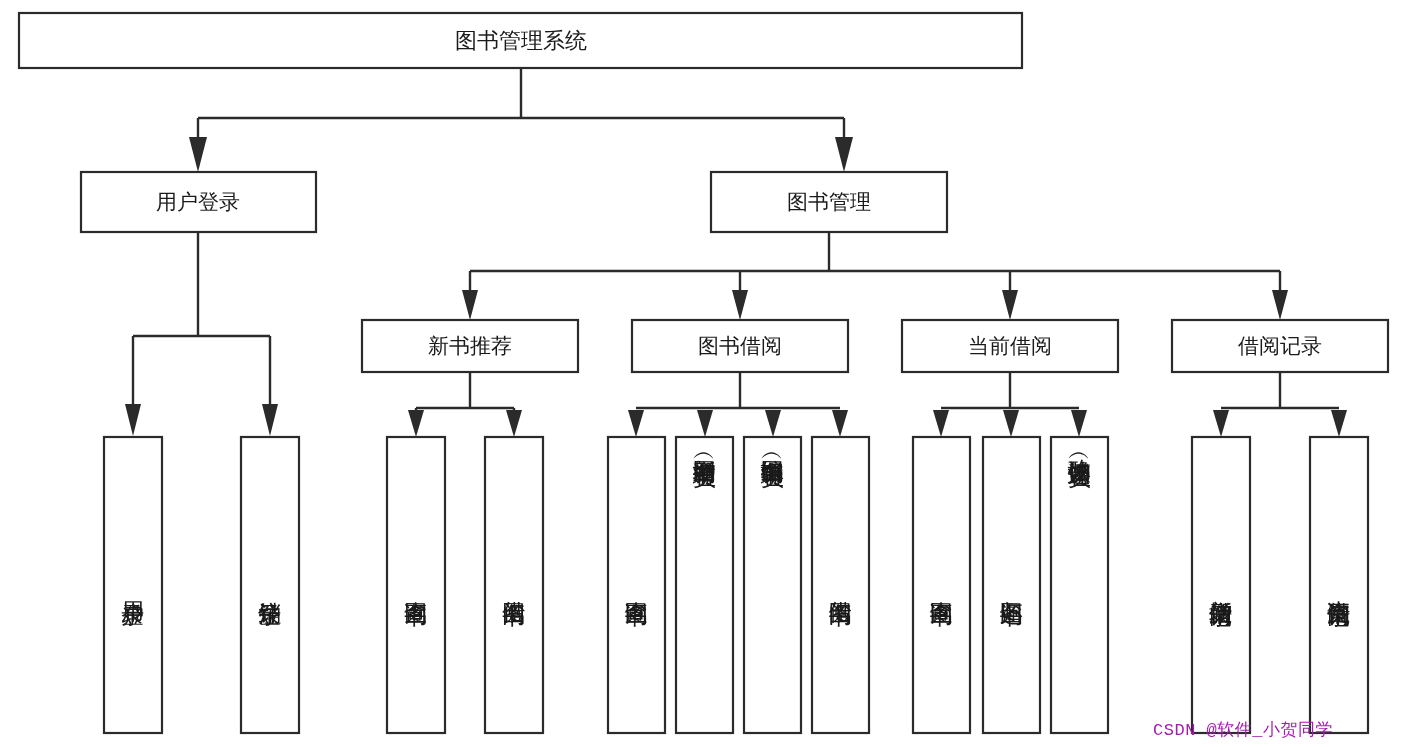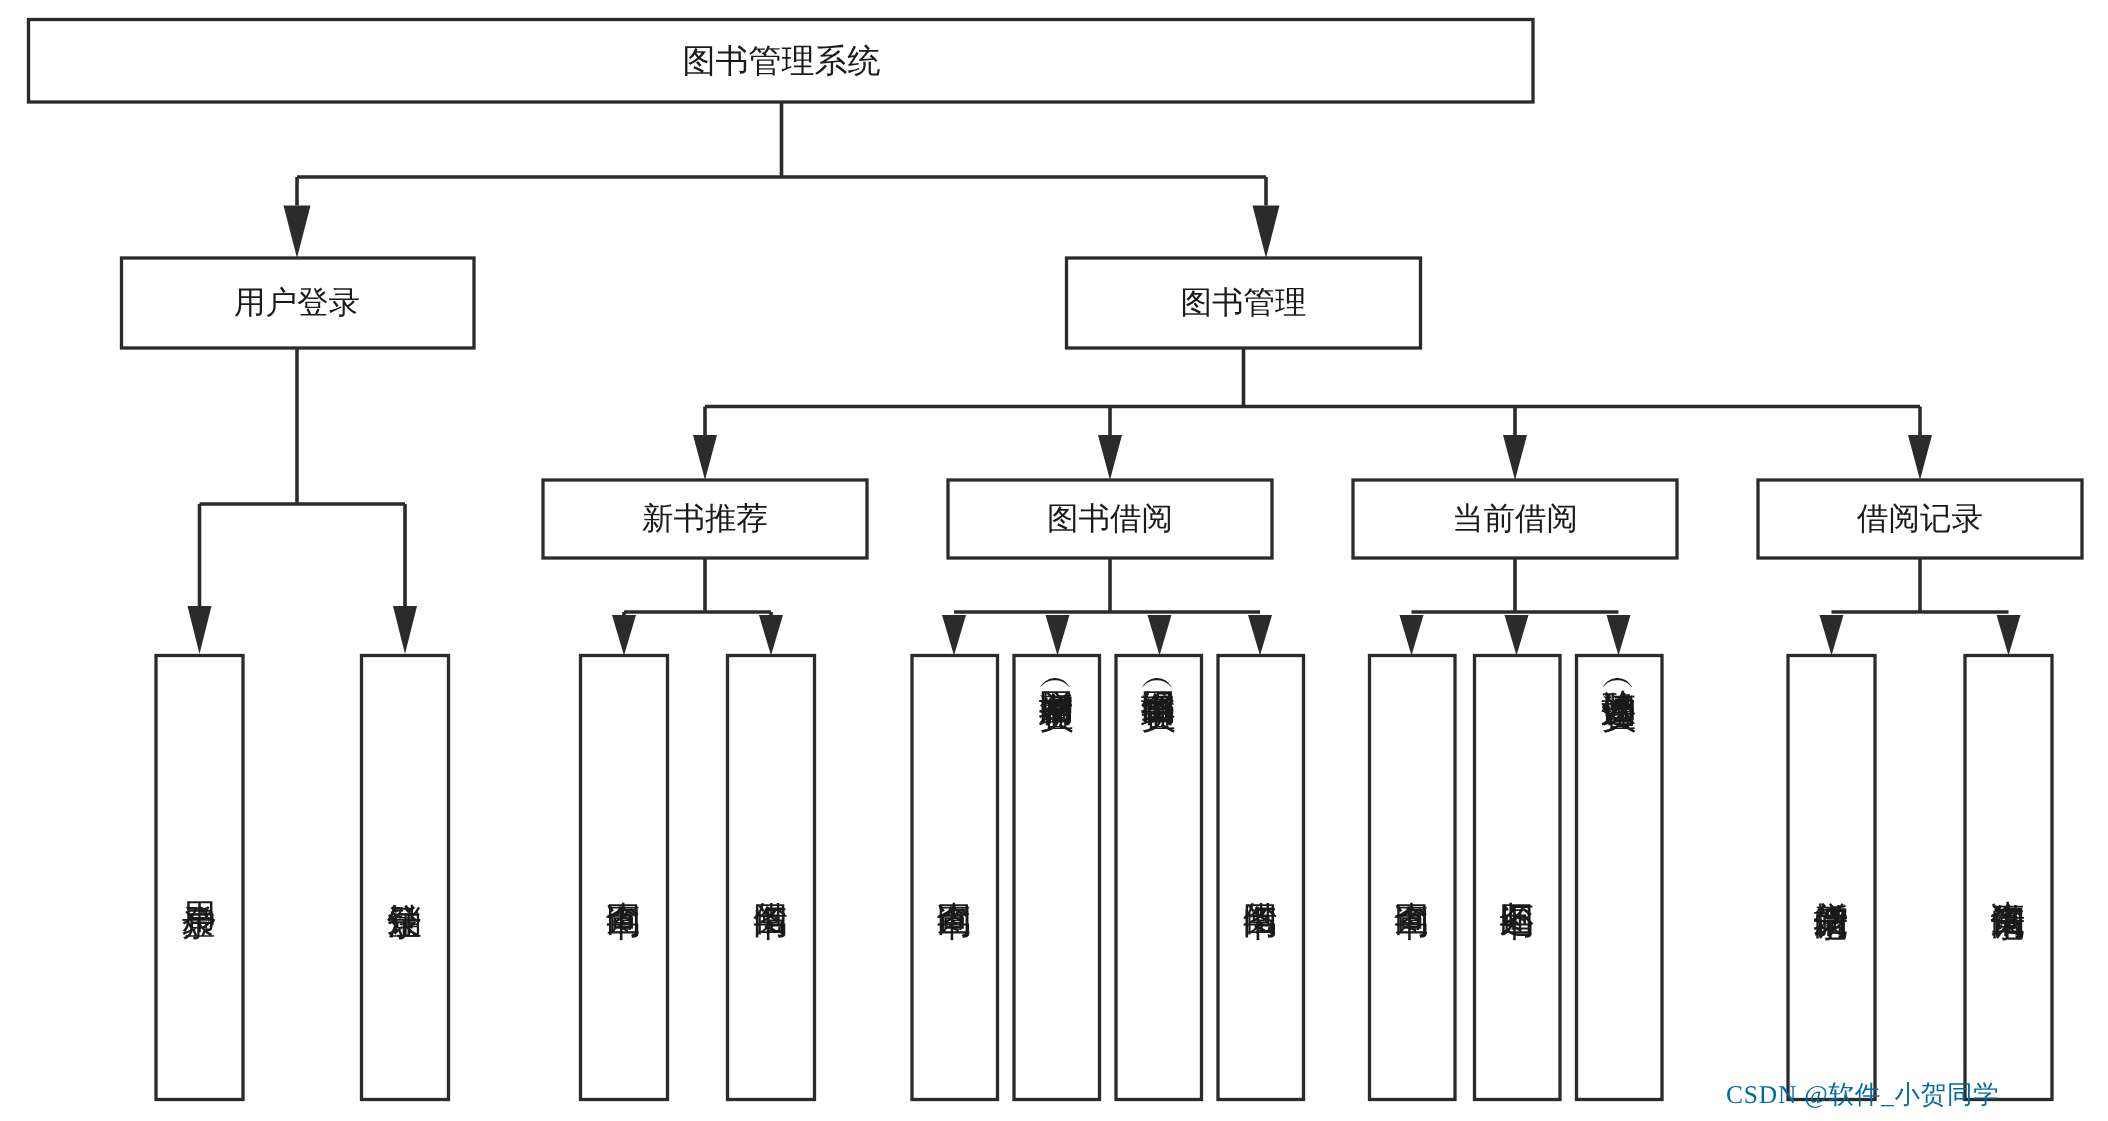--- a/index.html
+++ b/index.html
@@ -67,23 +67,23 @@
     line-height: 1.06;
     letter-spacing: 1px;
     color: #1a1a1a;
     white-space: nowrap;
     text-align: center;
   }
   .watermark {
     position: absolute;
     right: 10px;
     bottom: 6px;
-    font-family: Liberation Serif, serif;
+    font-family: Liberation Mono, monospace;
     font-size: 17px;
-    color: #0369a1;
+    color: #a21caf;
     letter-spacing: 0.5px;
     white-space: nowrap;
     text-align: right;
   }
 </style>
 </head>
 <body>
 
 <div id="diagram-root">
 

